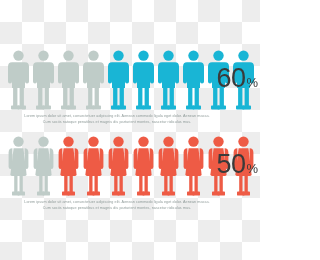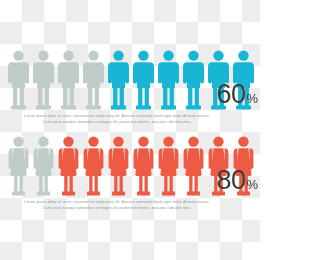--- a/index.html
+++ b/index.html
@@ -60,21 +60,21 @@
     width: 25px;
     height: 62px;
     flex: 0 0 25px;
     display: block;
   }
 
   
   .pct-label {
     position: absolute;
     right: 2px;
-    bottom: 2px;
+    bottom: 18px;
     display: flex;
     align-items: baseline;
     color: #3a3a3a;
     line-height: 1;
     white-space: nowrap;
   }
   .pct-number {
     font-size: 27px;
     font-weight: 400;
     letter-spacing: -0.5px;
@@ -292,21 +292,21 @@
             <g fill="#ee5b45">
               <circle cx="12.5" cy="7.6" r="5.2"></circle>
               <path d="M6.4 14.2 Q2.6 14.2 2.6 18.6 L2.6 33.0 Q2.6 35.0 4.5 35.0 Q6.4 35.0 6.4 33.0 L6.4 21.0 Z"></path>
               <path d="M18.6 14.2 Q22.4 14.2 22.4 18.6 L22.4 33.0 Q22.4 35.0 20.5 35.0 Q18.6 35.0 18.6 33.0 L18.6 21.0 Z"></path>
               <path d="M7.6 14.2 L17.4 14.2 L20.6 40.6 Q20.6 42.0 19.0 42.0 L6.0 42.0 Q4.4 42.0 4.4 40.6 Z"></path>
               <path d="M8.2 42.0 L11.5 42.0 L11.5 57.6 L12.8 57.6 Q13.5 57.6 13.5 58.5 L13.5 60.7 Q13.5 61.6 12.5 61.6 L7.0 61.6 Q6.0 61.6 6.0 60.7 L6.0 58.5 Q6.0 57.6 6.8 57.6 L8.2 57.6 Z"></path>
               <path d="M13.5 42.0 L16.8 42.0 L16.8 57.6 L18.2 57.6 Q19.0 57.6 19.0 58.5 L19.0 60.7 Q19.0 61.6 18.0 61.6 L12.5 61.6 Q11.5 61.6 11.5 60.7 L11.5 58.5 Q11.5 57.6 12.2 57.6 L13.5 57.6 Z"></path>
             </g>
           </svg>
           <div class="pct-label">
-          <span class="pct-number">80</span>
+          <span class="pct-number">50</span>
           <span class="pct-sign">%</span>
         </div>
       </div>
       <div class="caption">
         <span class="caption-line">Lorem ipsum dolor sit amet, consectetuer adipiscing elit. Aenean commodo ligula eget dolor. Aenean massa.</span>
         <span class="caption-line">Cum sociis natoque penatibus et magnis dis parturient montes, nascetur ridiculus mus.</span>
       </div>
     </div>
 
   </div>

